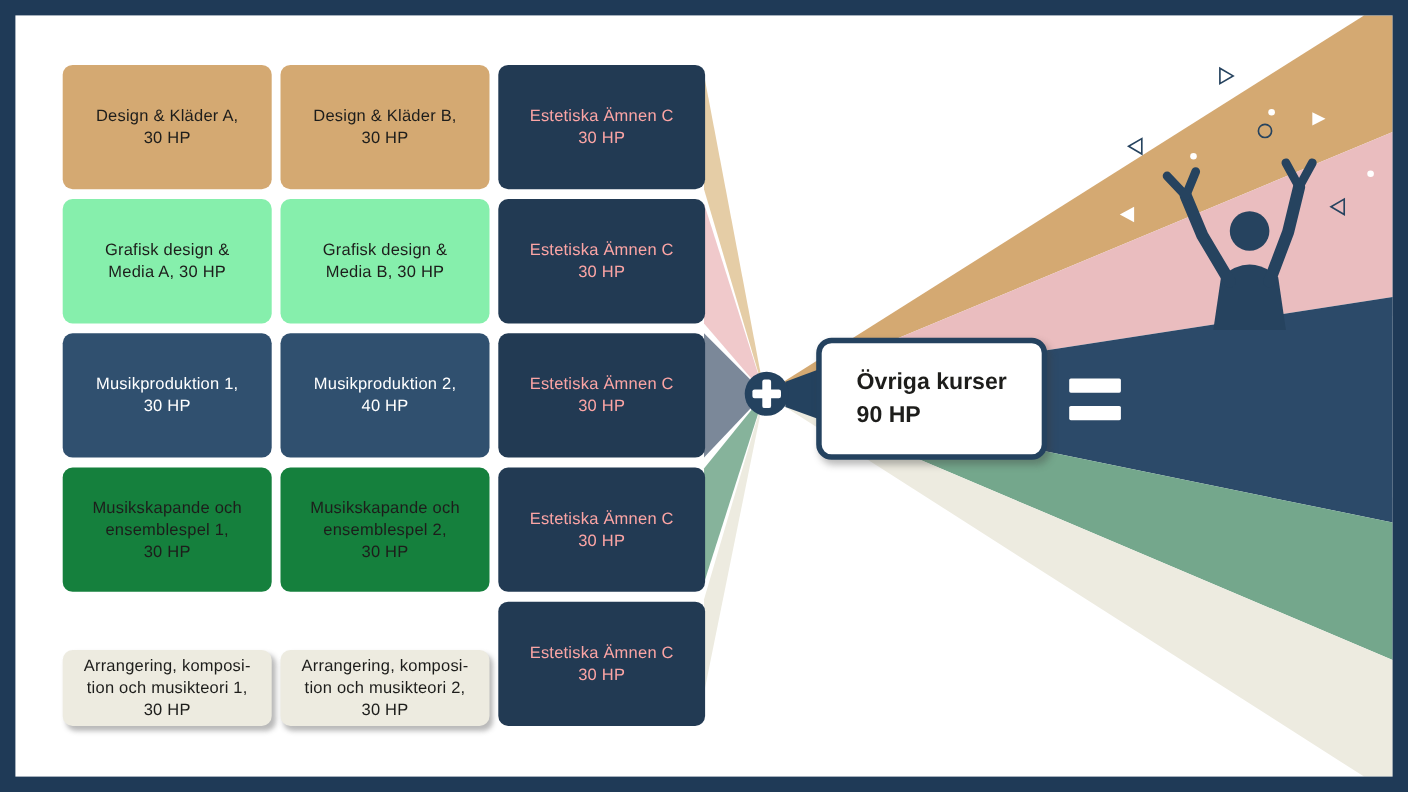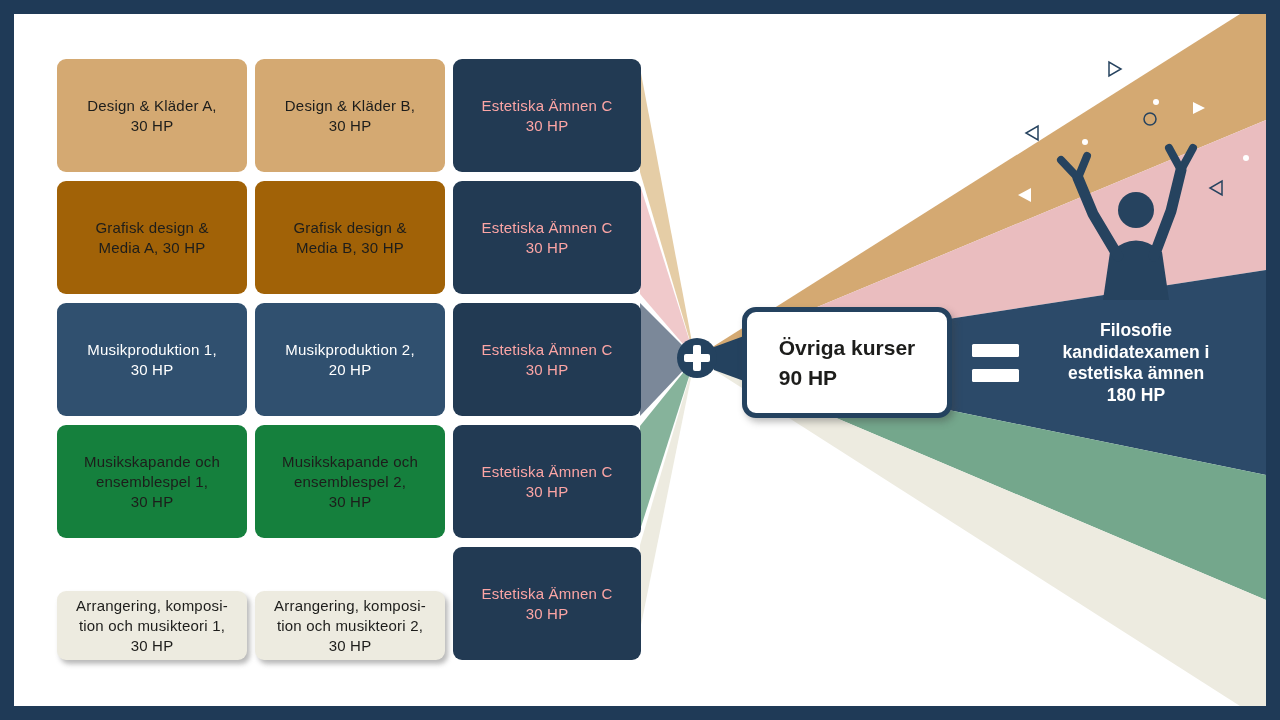--- a/index.html
+++ b/index.html
@@ -19,21 +19,21 @@
     column-gap:8px;row-gap:9px;
   }
   .card{
     border-radius:9px;
     display:flex;align-items:center;justify-content:center;
     text-align:center;padding:6px 12px;
     font-size:15px;line-height:20px;letter-spacing:.2px;
     color:#1d1d1b;white-space:pre-line;
   }
   .card.tan{background:#d4a972;}
-  .card.pink{background:#a16207;}
+  .card.pink{background:#86efac;}
   .card.steel{background:#30506f;color:#ffffff;}
   .card.green{background:#15803d;}
   .card.cream{background:#edebe0;box-shadow:3px 4px 5px rgba(100,100,100,.45);margin-top:44px;}
   .card.navy{background:#223a53;color:#fca5a5;}
 
   
   .other-box{
     position:absolute;left:742px;top:307px;width:210px;height:111px;
     background:#ffffff;border:5px solid #24425f;border-radius:14px;
     display:flex;align-items:center;justify-content:center;text-align:left;
@@ -118,21 +118,21 @@
     <div class="card pink">Grafisk design &amp;
 Media A, 30 HP</div>
     <div class="card pink">Grafisk design &amp;
 Media B, 30 HP</div>
     <div class="card navy">Estetiska Ämnen C
 30 HP</div>
 
     <div class="card steel">Musikproduktion 1,
 30 HP</div>
     <div class="card steel">Musikproduktion 2,
-20 HP</div>
+40 HP</div>
     <div class="card navy">Estetiska Ämnen C
 30 HP</div>
 
     <div class="card green">Musikskapande och
 ensemblespel 1,
 30 HP</div>
     <div class="card green">Musikskapande och
 ensemblespel 2,
 30 HP</div>
     <div class="card navy">Estetiska Ämnen C
@@ -144,19 +144,15 @@
     <div class="card cream">Arrangering, komposi-
 tion och musikteori 2,
 30 HP</div>
     <div class="card navy">Estetiska Ämnen C
 30 HP</div>
   </div>
 
   <div class="other-box">Övriga kurser
 90 HP</div>
 
-  <div class="degree-text">Filosofie
-kandidatexamen i
-estetiska ämnen
-180 HP</div>
 
   <div class="frame"></div>
 </div>
 
 </body></html>

